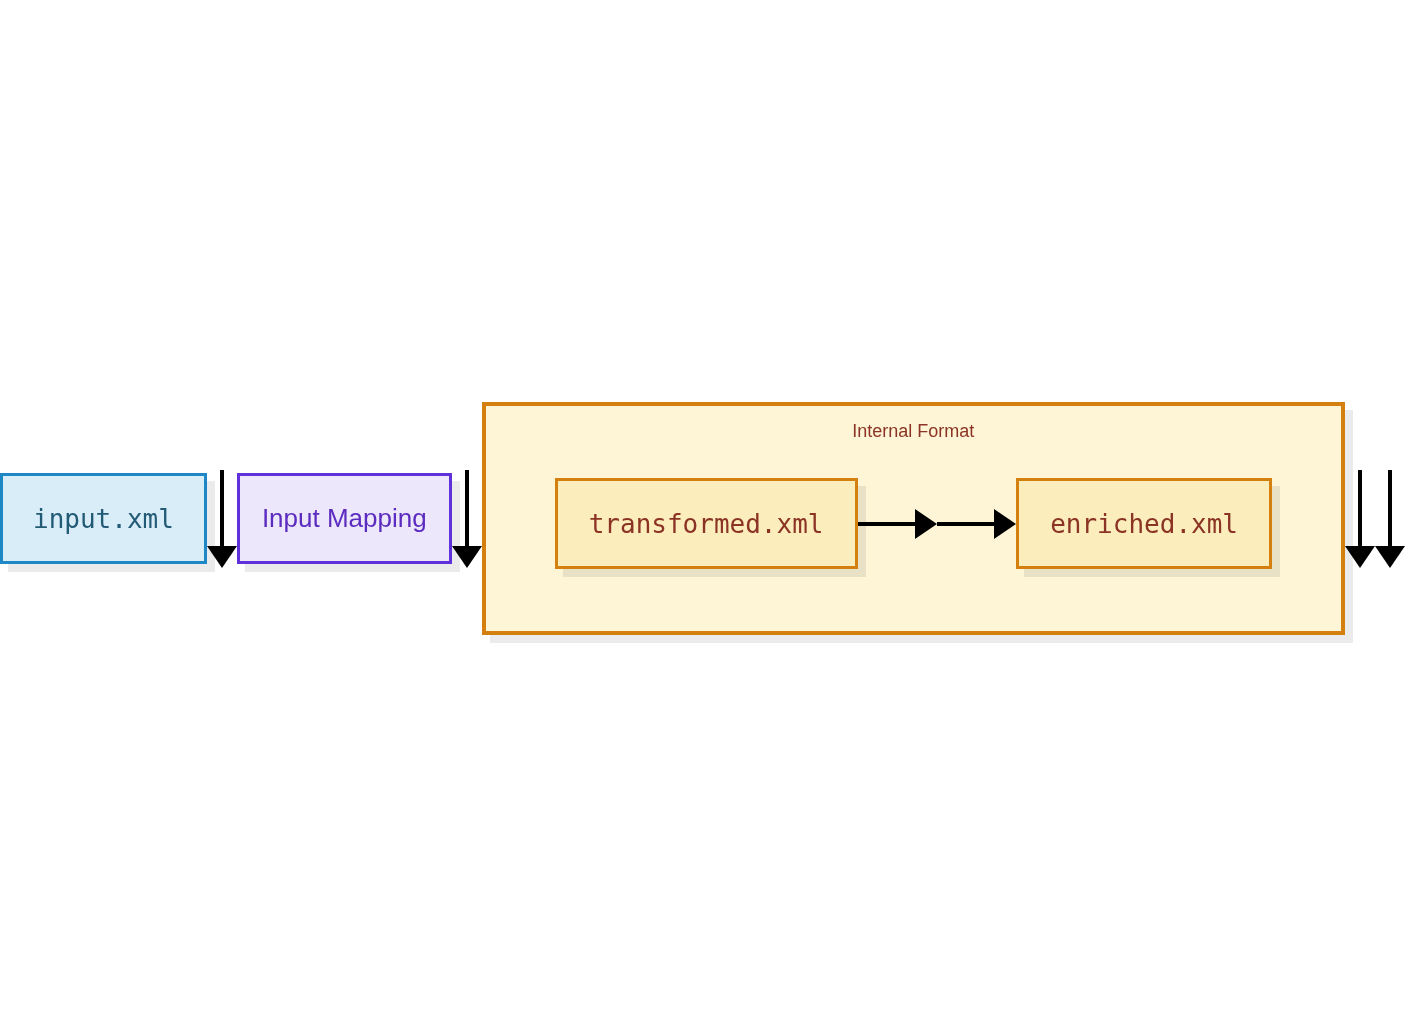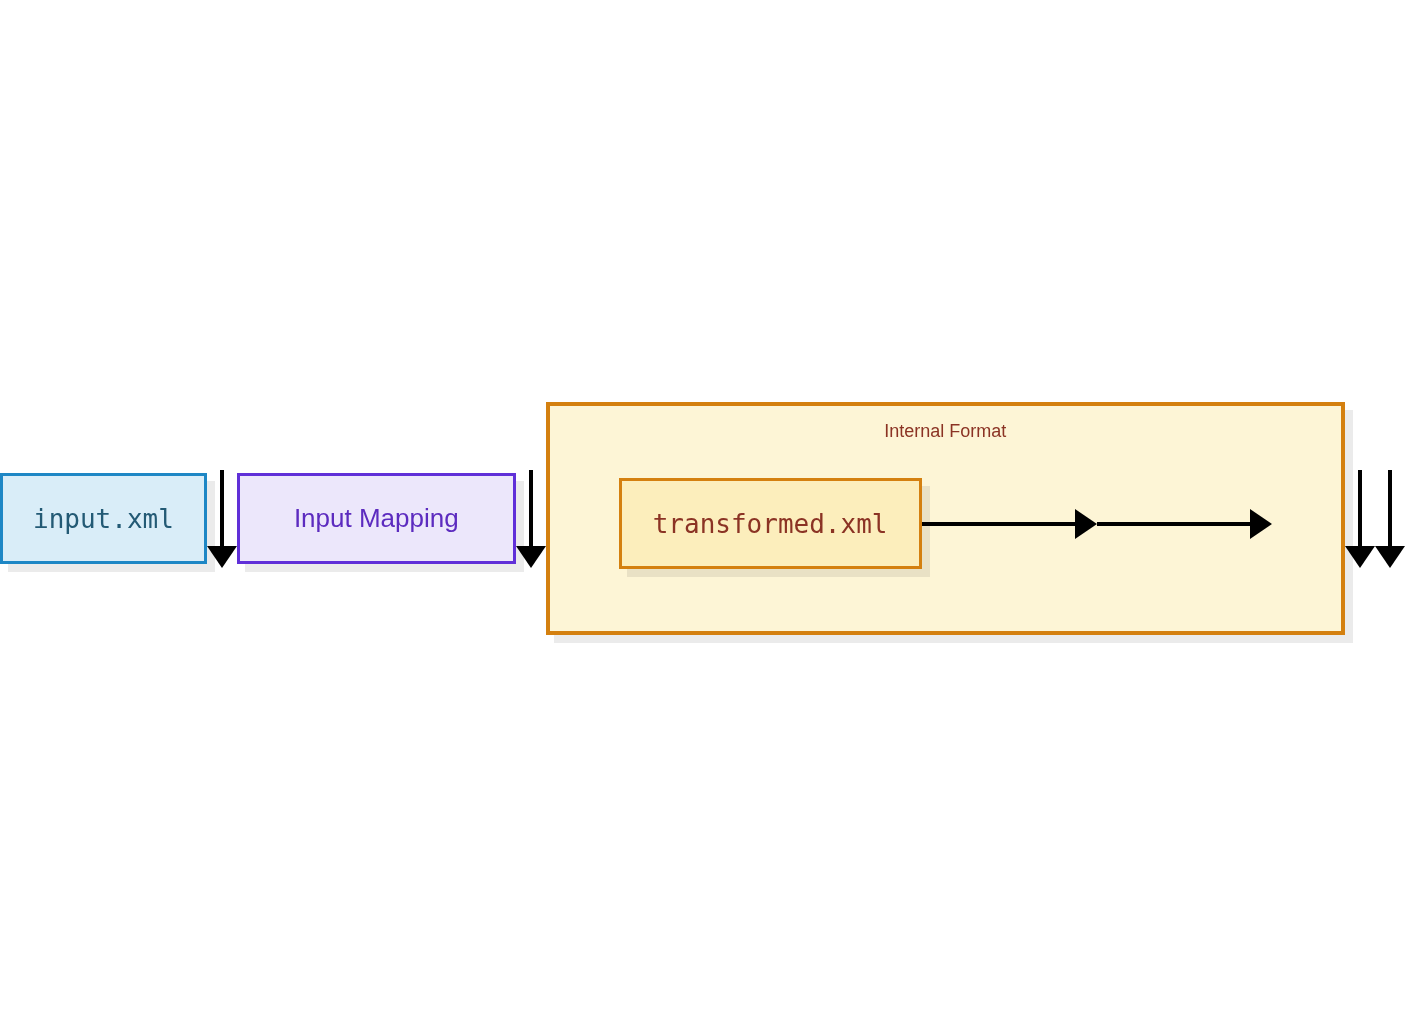--- a/index.html
+++ b/index.html
@@ -39,21 +39,21 @@
     background:var(--file-io-fill);
     border:3px solid var(--file-io-border);
     color:var(--file-io-text);
     font-family:"DejaVu Sans Mono",monospace;
     padding:0 30px;
   }
   .node.process{
     background:var(--process-fill);
     border:3px solid var(--process-border);
     color:var(--process-text);
-    padding:0 54px;
+    padding:0 22px;
     justify-content:flex-end;
   }
   .node.internal{
     background:var(--internal-fill);
     border:3px solid var(--internal-border);
     color:var(--internal-text);
     font-family:"DejaVu Sans Mono",monospace;
     padding:9px 31px;
   }
   
@@ -137,20 +137,23 @@
         <div class="hline"></div>
         <div class="hhead"></div>
       </div>
 
 
       <div class="harrow">
         <div class="hline"></div>
         <div class="hhead"></div>
       </div>
 
+      <div class="node internal">
+        <span>enriched.xml</span>
+      </div>
 
     </div>
   </div>
 
   <div class="varrow">
     <div class="vline"></div>
     <div class="vhead"></div>
   </div>
 
 

